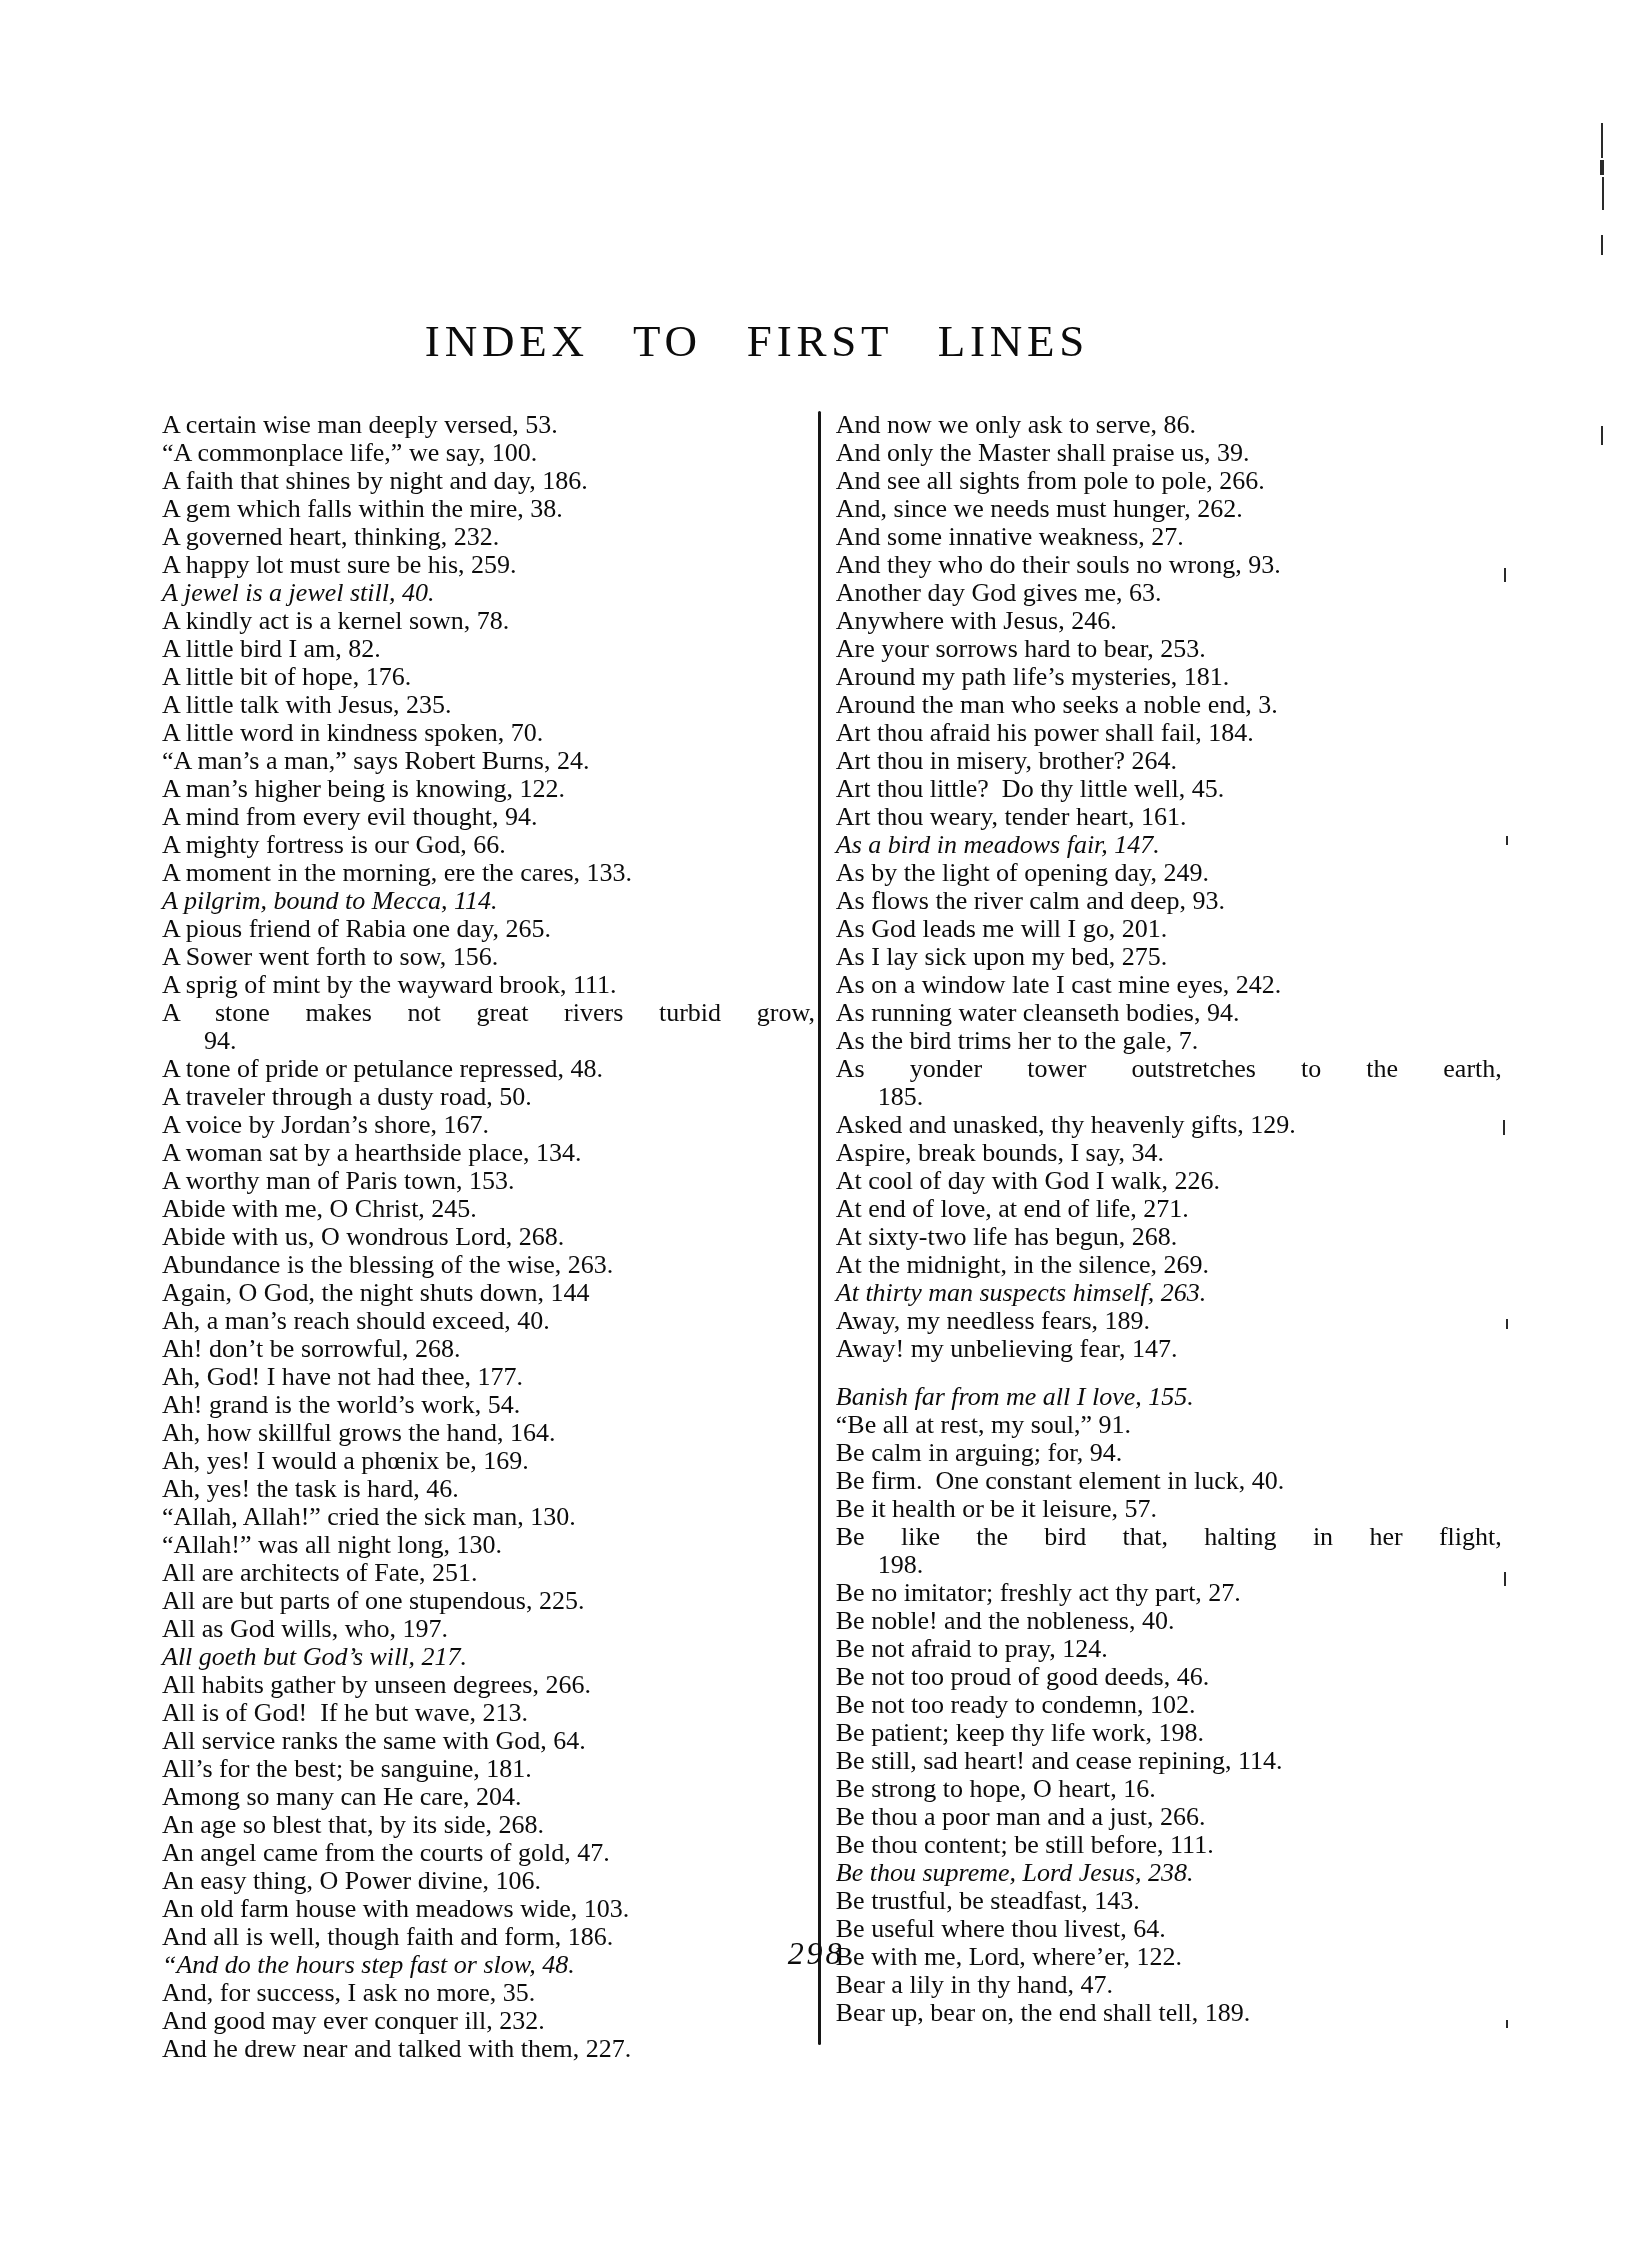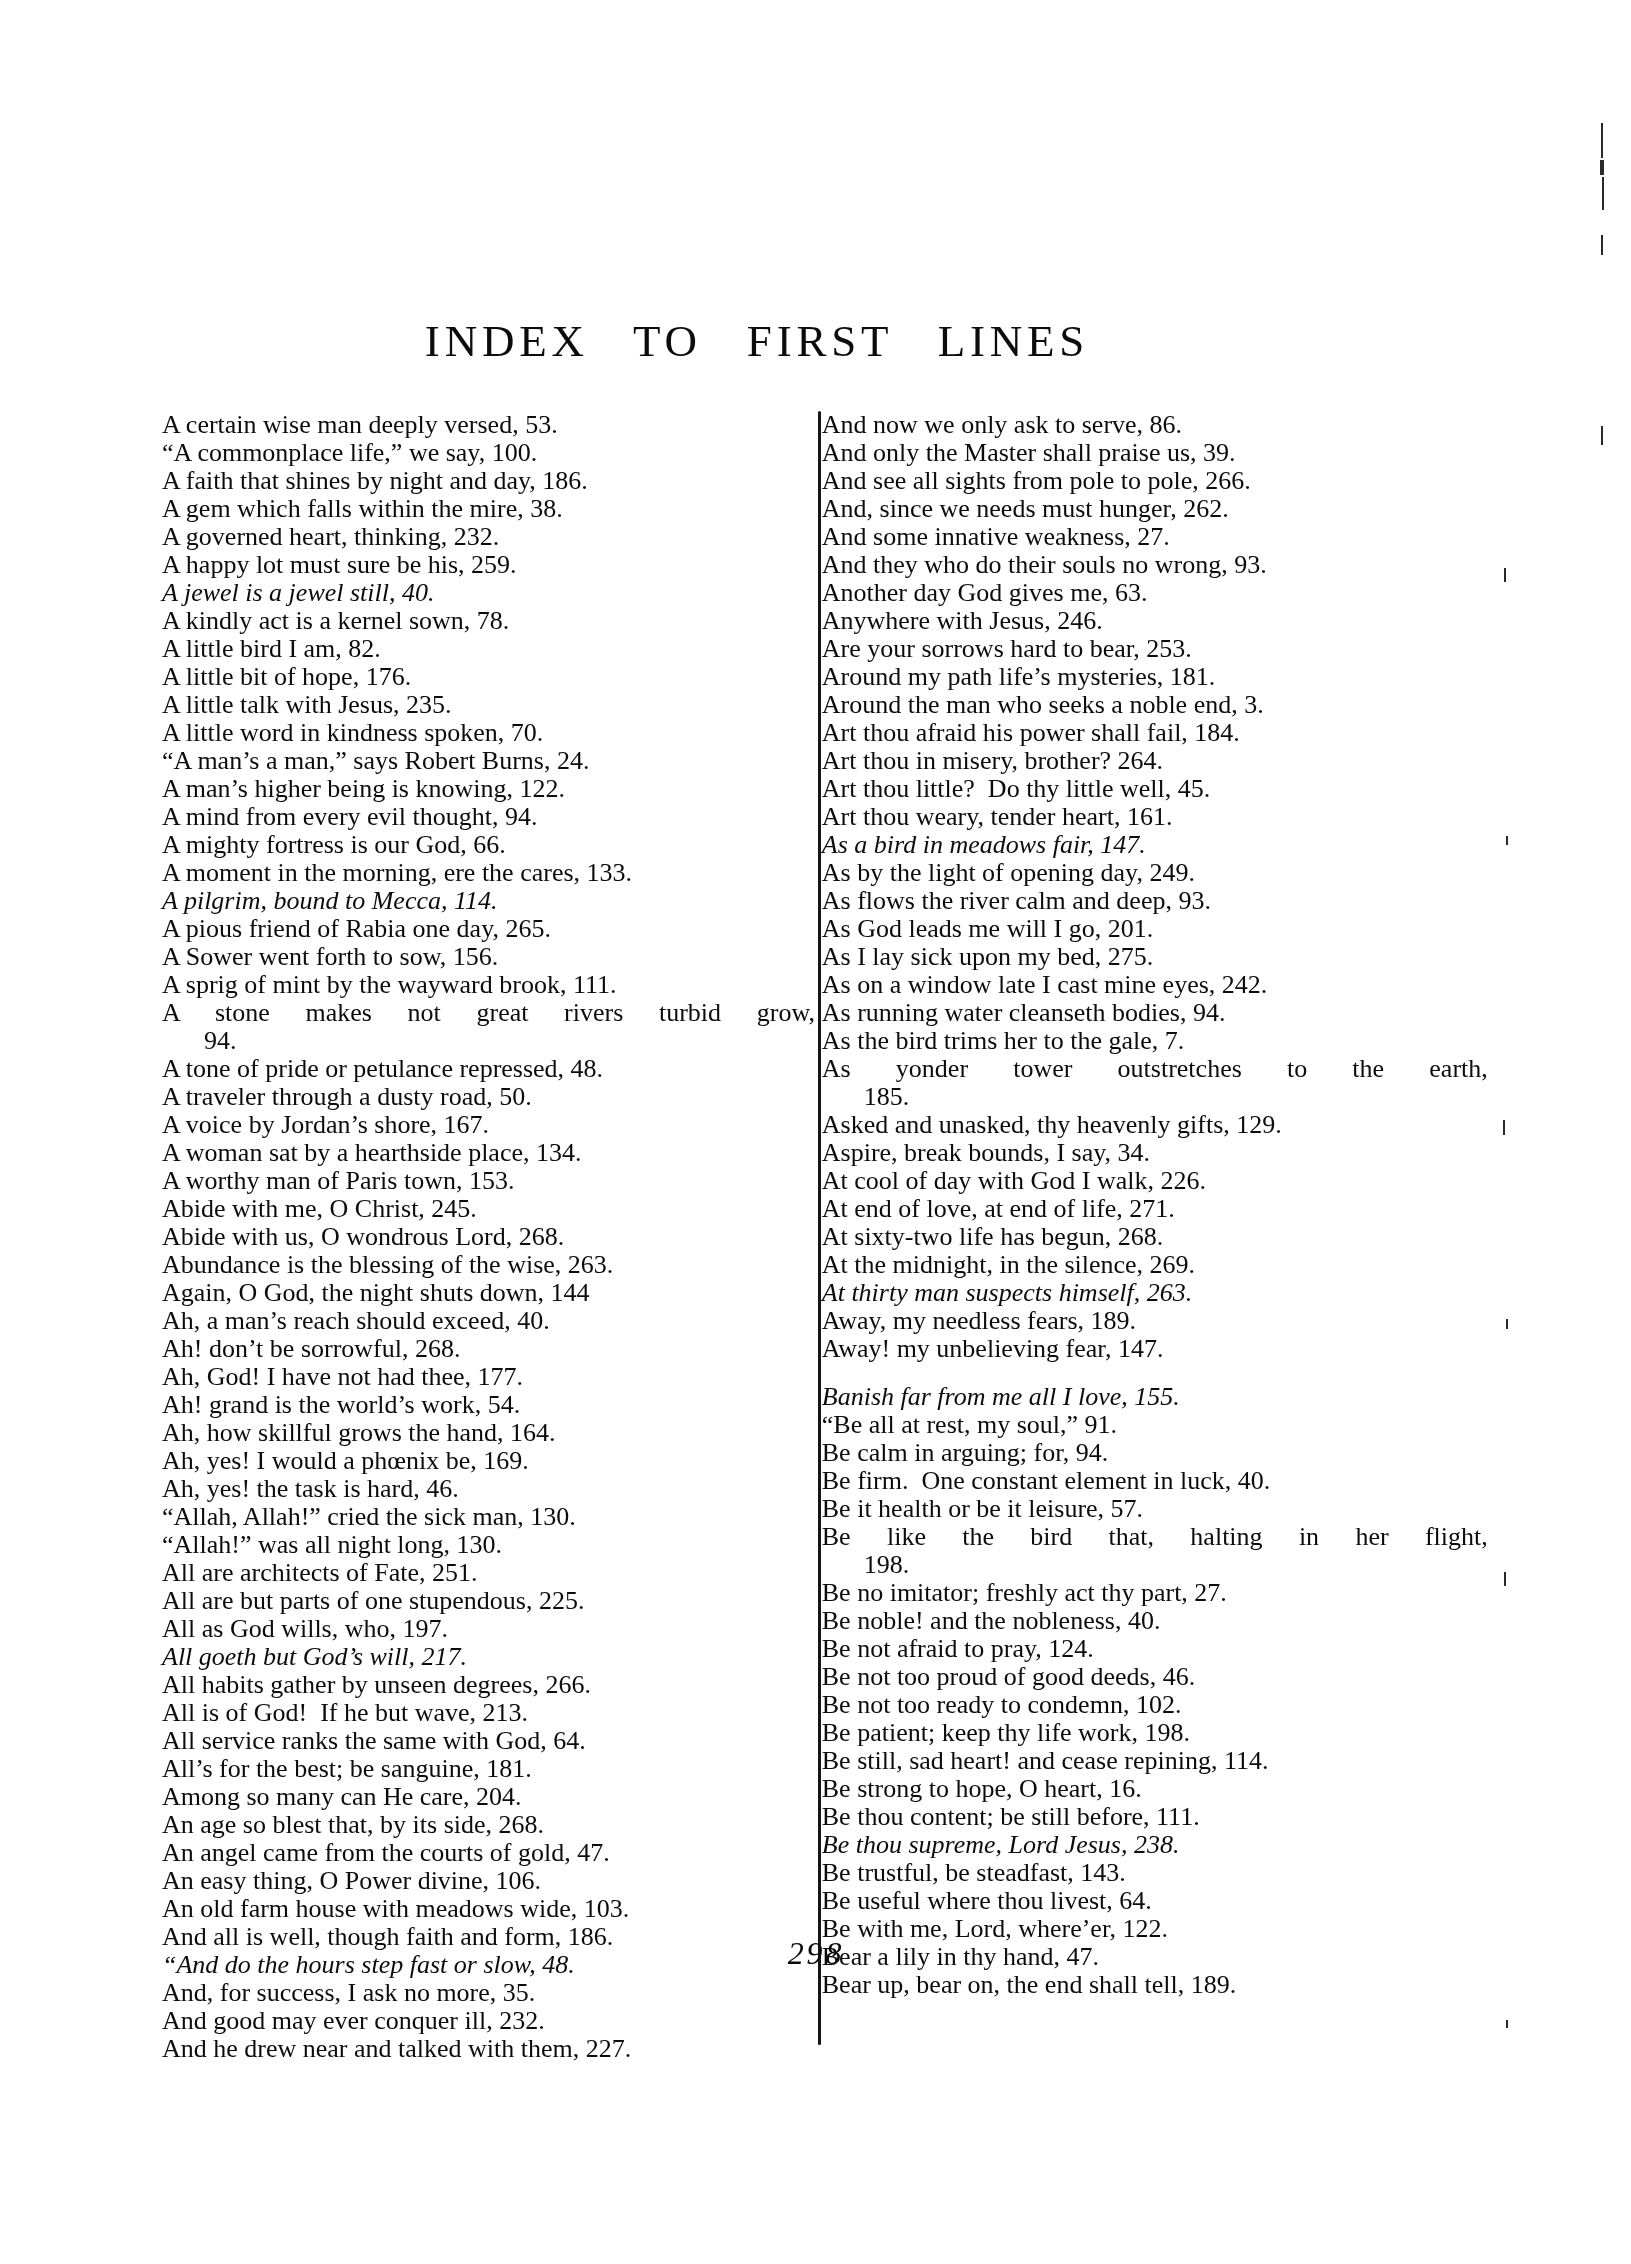--- a/index.html
+++ b/index.html
@@ -32,21 +32,21 @@
     top: 411px;
     left: 162px;
     display: flex;
     align-items: flex-start;
   }
   .col {
     font-size: 26px;
     line-height: 28px;
   }
   .col-left  { width: 653px; }
-  .col-right { width: 666px; padding-left: 1px; }
+  .col-right { width: 666px; padding-left: 15px; }
   .divider {
     width: 2.9px;
     height: 1634px;
     background: #161616;
     margin-left: 2.9px;
     border-radius: 1.9px;
   }
   .entry { margin: 0; }
   .entry.italic { font-style: italic; }
   .entry.gap { margin-top: 20px; }
@@ -391,20 +391,23 @@
         <div class="line head">Be not too ready to condemn, 102.</div>
       </div>
       <div class="entry">
         <div class="line head">Be patient; keep thy life work, 198.</div>
       </div>
       <div class="entry">
         <div class="line head">Be still, sad heart! and cease repining, 114.</div>
       </div>
       <div class="entry">
         <div class="line head">Be strong to hope, O heart, 16.</div>
+      </div>
+      <div class="entry">
+        <div class="line head">Be thou a poor man and a just, 266.</div>
       </div>
       <div class="entry">
         <div class="line head">Be thou content; be still before, 111.</div>
       </div>
       <div class="entry italic">
         <div class="line head">Be thou supreme, Lord Jesus, 238.</div>
       </div>
       <div class="entry">
         <div class="line head">Be trustful, be steadfast, 143.</div>
       </div>

